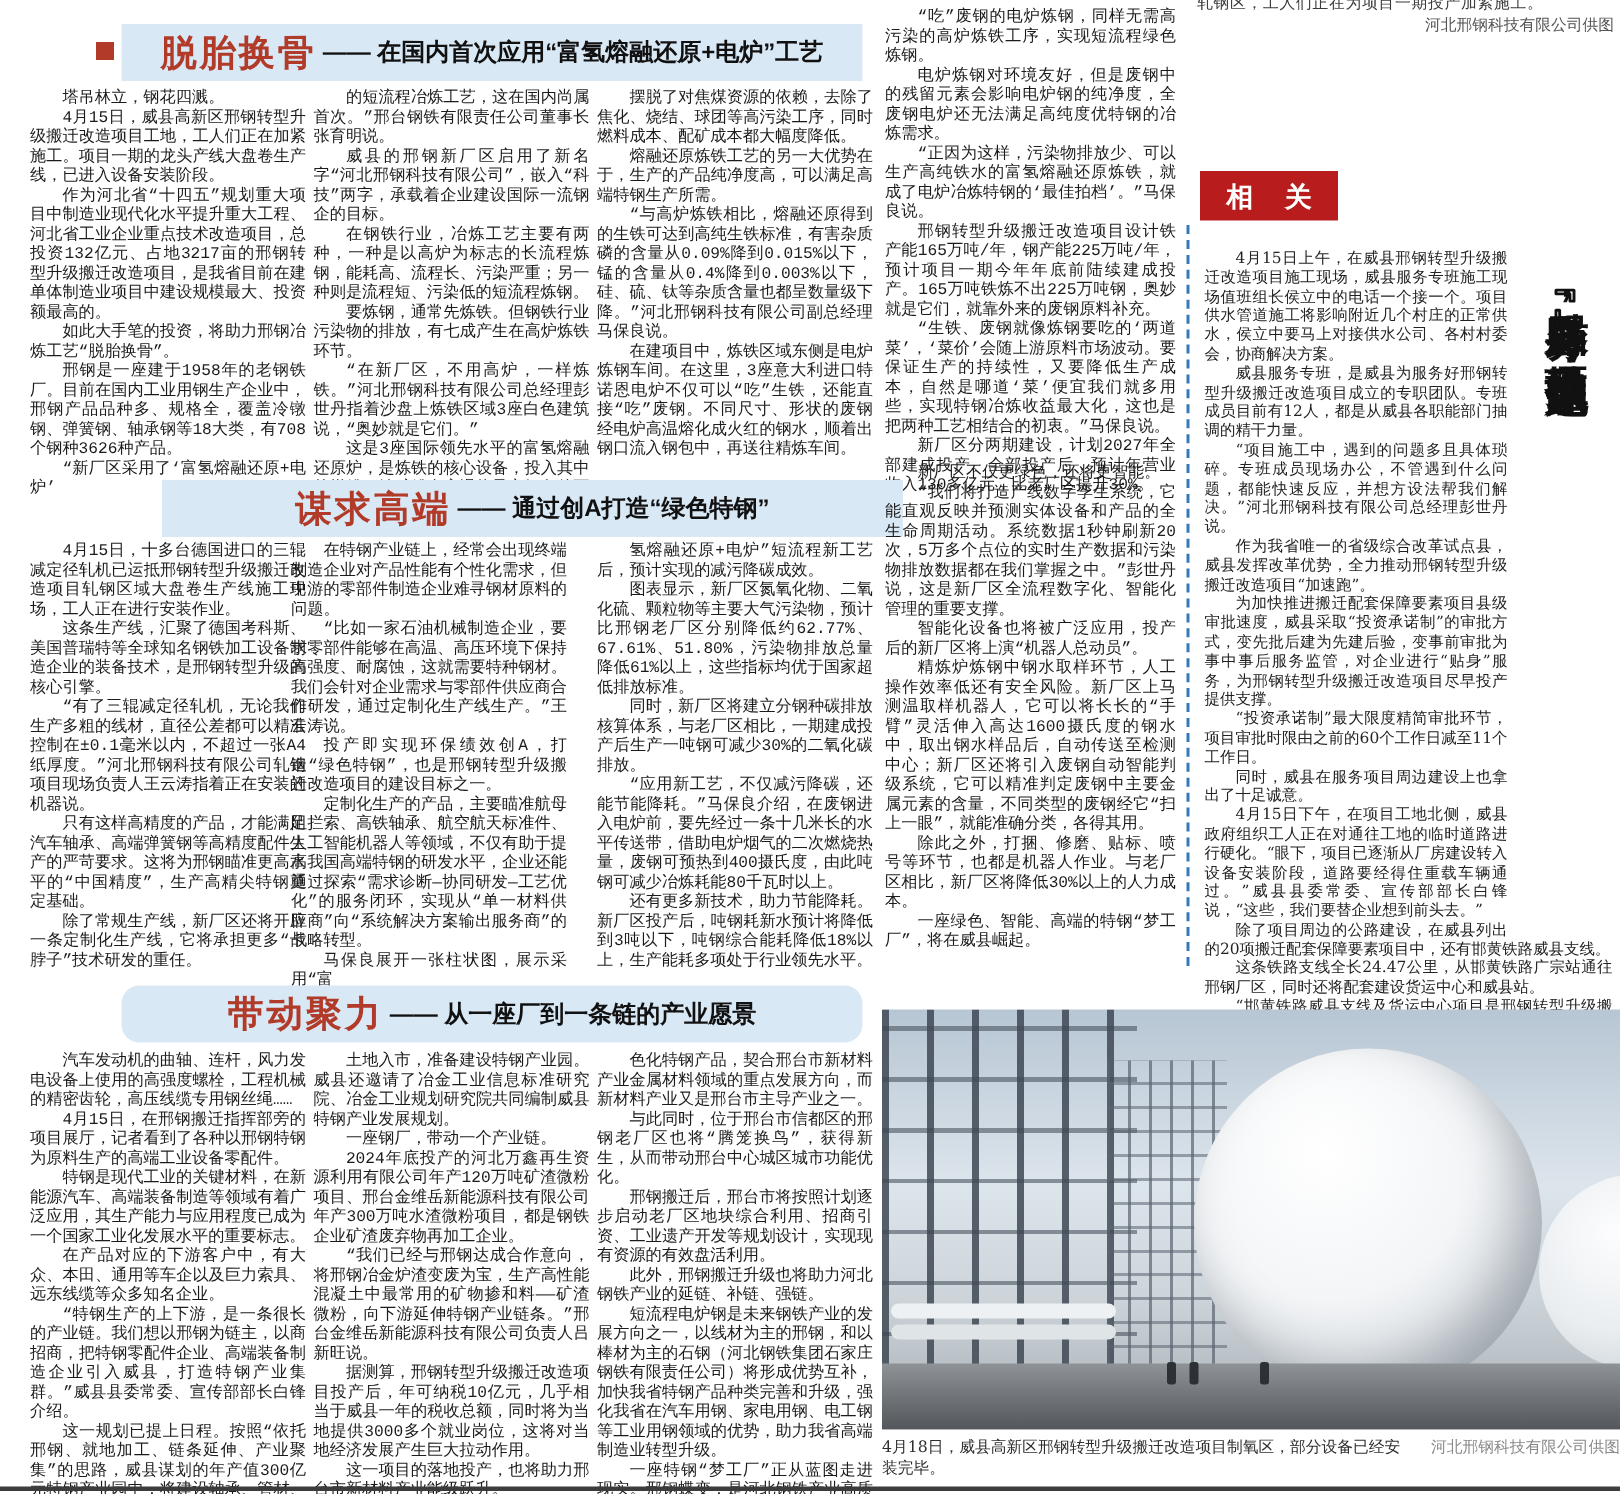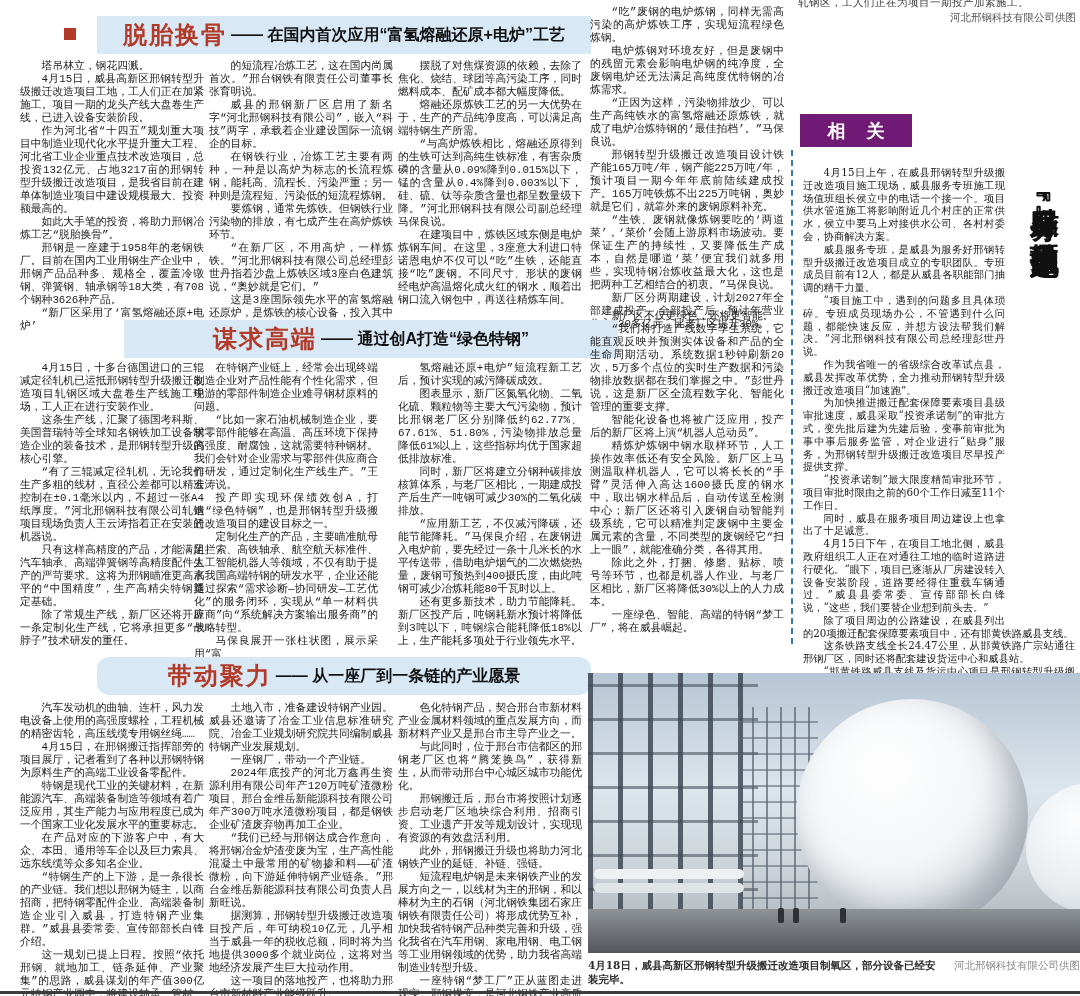--- a/index.html
+++ b/index.html
@@ -1,35 +1,35 @@
 <!DOCTYPE html>
 <html><head>
 <meta charset="utf-8">
 <style>
   html,body{margin:0;padding:0;background:#f2f2f0;}
   #page{position:relative;width:1080px;height:996px;background:#ffffff;overflow:hidden;
         font-family:"DejaVu Serif","Liberation Serif",serif;color:#1b1b1b;}
   
-  .banner{position:absolute;left:97px;width:494px;height:38px;background:#d9e8f5;
+  .banner{position:absolute;left:81px;width:494px;height:38px;background:#d9e8f5;
           display:flex;align-items:center;justify-content:center;white-space:nowrap;}
   .banner .red{color:#b23a29;font-weight:bold;font-size:24px;letter-spacing:2px;
                font-family:"DejaVu Serif",serif;margin-right:4px;}
   .banner .rest{color:#111;font-weight:bold;font-size:16px;
                 font-family:"Liberation Sans","DejaVu Sans",sans-serif;}
   .corner{position:absolute;left:64px;width:12px;height:12px;background:#b23a29;}
   
   .col{position:absolute;width:184px;font-size:10.8px;line-height:13px;text-align:justify;font-family:Liberation Mono, monospace;}
   .col p{margin:0;text-indent:2em;}
   .colw{width:194px;}
   
   .sb-topcap{position:absolute;left:798px;top:0;width:278px;height:36px;overflow:hidden;
              font-size:10.5px;line-height:15px;color:#3c3c3c;}
   .sb-topcap .l1{margin-top:-5px;letter-spacing:.5px;}
   .sb-topcap .l2{text-align:right;color:#555;}
-  .sb-tag{position:absolute;left:800px;top:114px;width:112px;height:33px;background:#701a75;
+  .sb-tag{position:absolute;left:800px;top:114px;width:92px;height:33px;background:#b91c1c;
           color:#fff;display:flex;align-items:center;justify-content:center;
           font-family:"Liberation Sans","DejaVu Sans",sans-serif;
           font-weight:bold;font-size:18px;letter-spacing:8px;padding-left:8px;box-sizing:border-box;}
   .sb-dash{position:absolute;left:791px;top:150px;height:494px;width:0;
            border-left:2px dashed #3579bb;}
   .sb-body{position:absolute;left:803px;top:166px;width:272px;font-size:10.3px;
            line-height:12.8px;text-align:justify;color:#222;}
   .sb-body p{margin:0;text-indent:2em;}
   .sb-headline{float:right;writing-mode:vertical-rl;height:436px;width:60px;line-height:60px;
                margin:18px 0 6px 10px;font-size:29px;font-weight:bold;color:#111;
@@ -52,21 +52,21 @@
                        repeating-linear-gradient(0deg,rgba(90,100,112,.55) 0 2px,transparent 2px 16px);}
   .pipes{position:absolute;left:6px;top:196px;width:150px;height:10px;background:#eef1f3;
          border-radius:5px;box-shadow:0 14px 0 #dfe4e7;}
   .ground{position:absolute;left:0;bottom:0;width:100%;height:44px;
           background:linear-gradient(180deg,#8e9398,#53565a);}
   .person{position:absolute;width:6px;height:15px;background:#2d3136;border-radius:2px;bottom:30px;}
   .legs{position:absolute;left:238px;top:238px;width:180px;height:24px;
         background:repeating-linear-gradient(90deg,#9aa2a8 0 8px,transparent 8px 44px);}
   .photo-cap{position:absolute;left:588px;top:958px;width:492px;display:flex;
              justify-content:space-between;font-size:10.5px;line-height:14px;}
-  .photo-cap .cap{font-weight:bold;color:#2e2e2e;}
+  .photo-cap .cap{font-weight:normal;color:#2e2e2e;}
   .photo-cap .cred{color:#8a8a8a;white-space:nowrap;margin-left:10px;}
   .bottom-rule{position:absolute;left:0;top:991px;width:1080px;height:3px;background:#3c3c3c;}
 </style>
 </head>
 <body>
 
 <div id="page">
 
   <div class="corner" style="top:28px;"></div>
   <div class="banner" style="top:16px;">

